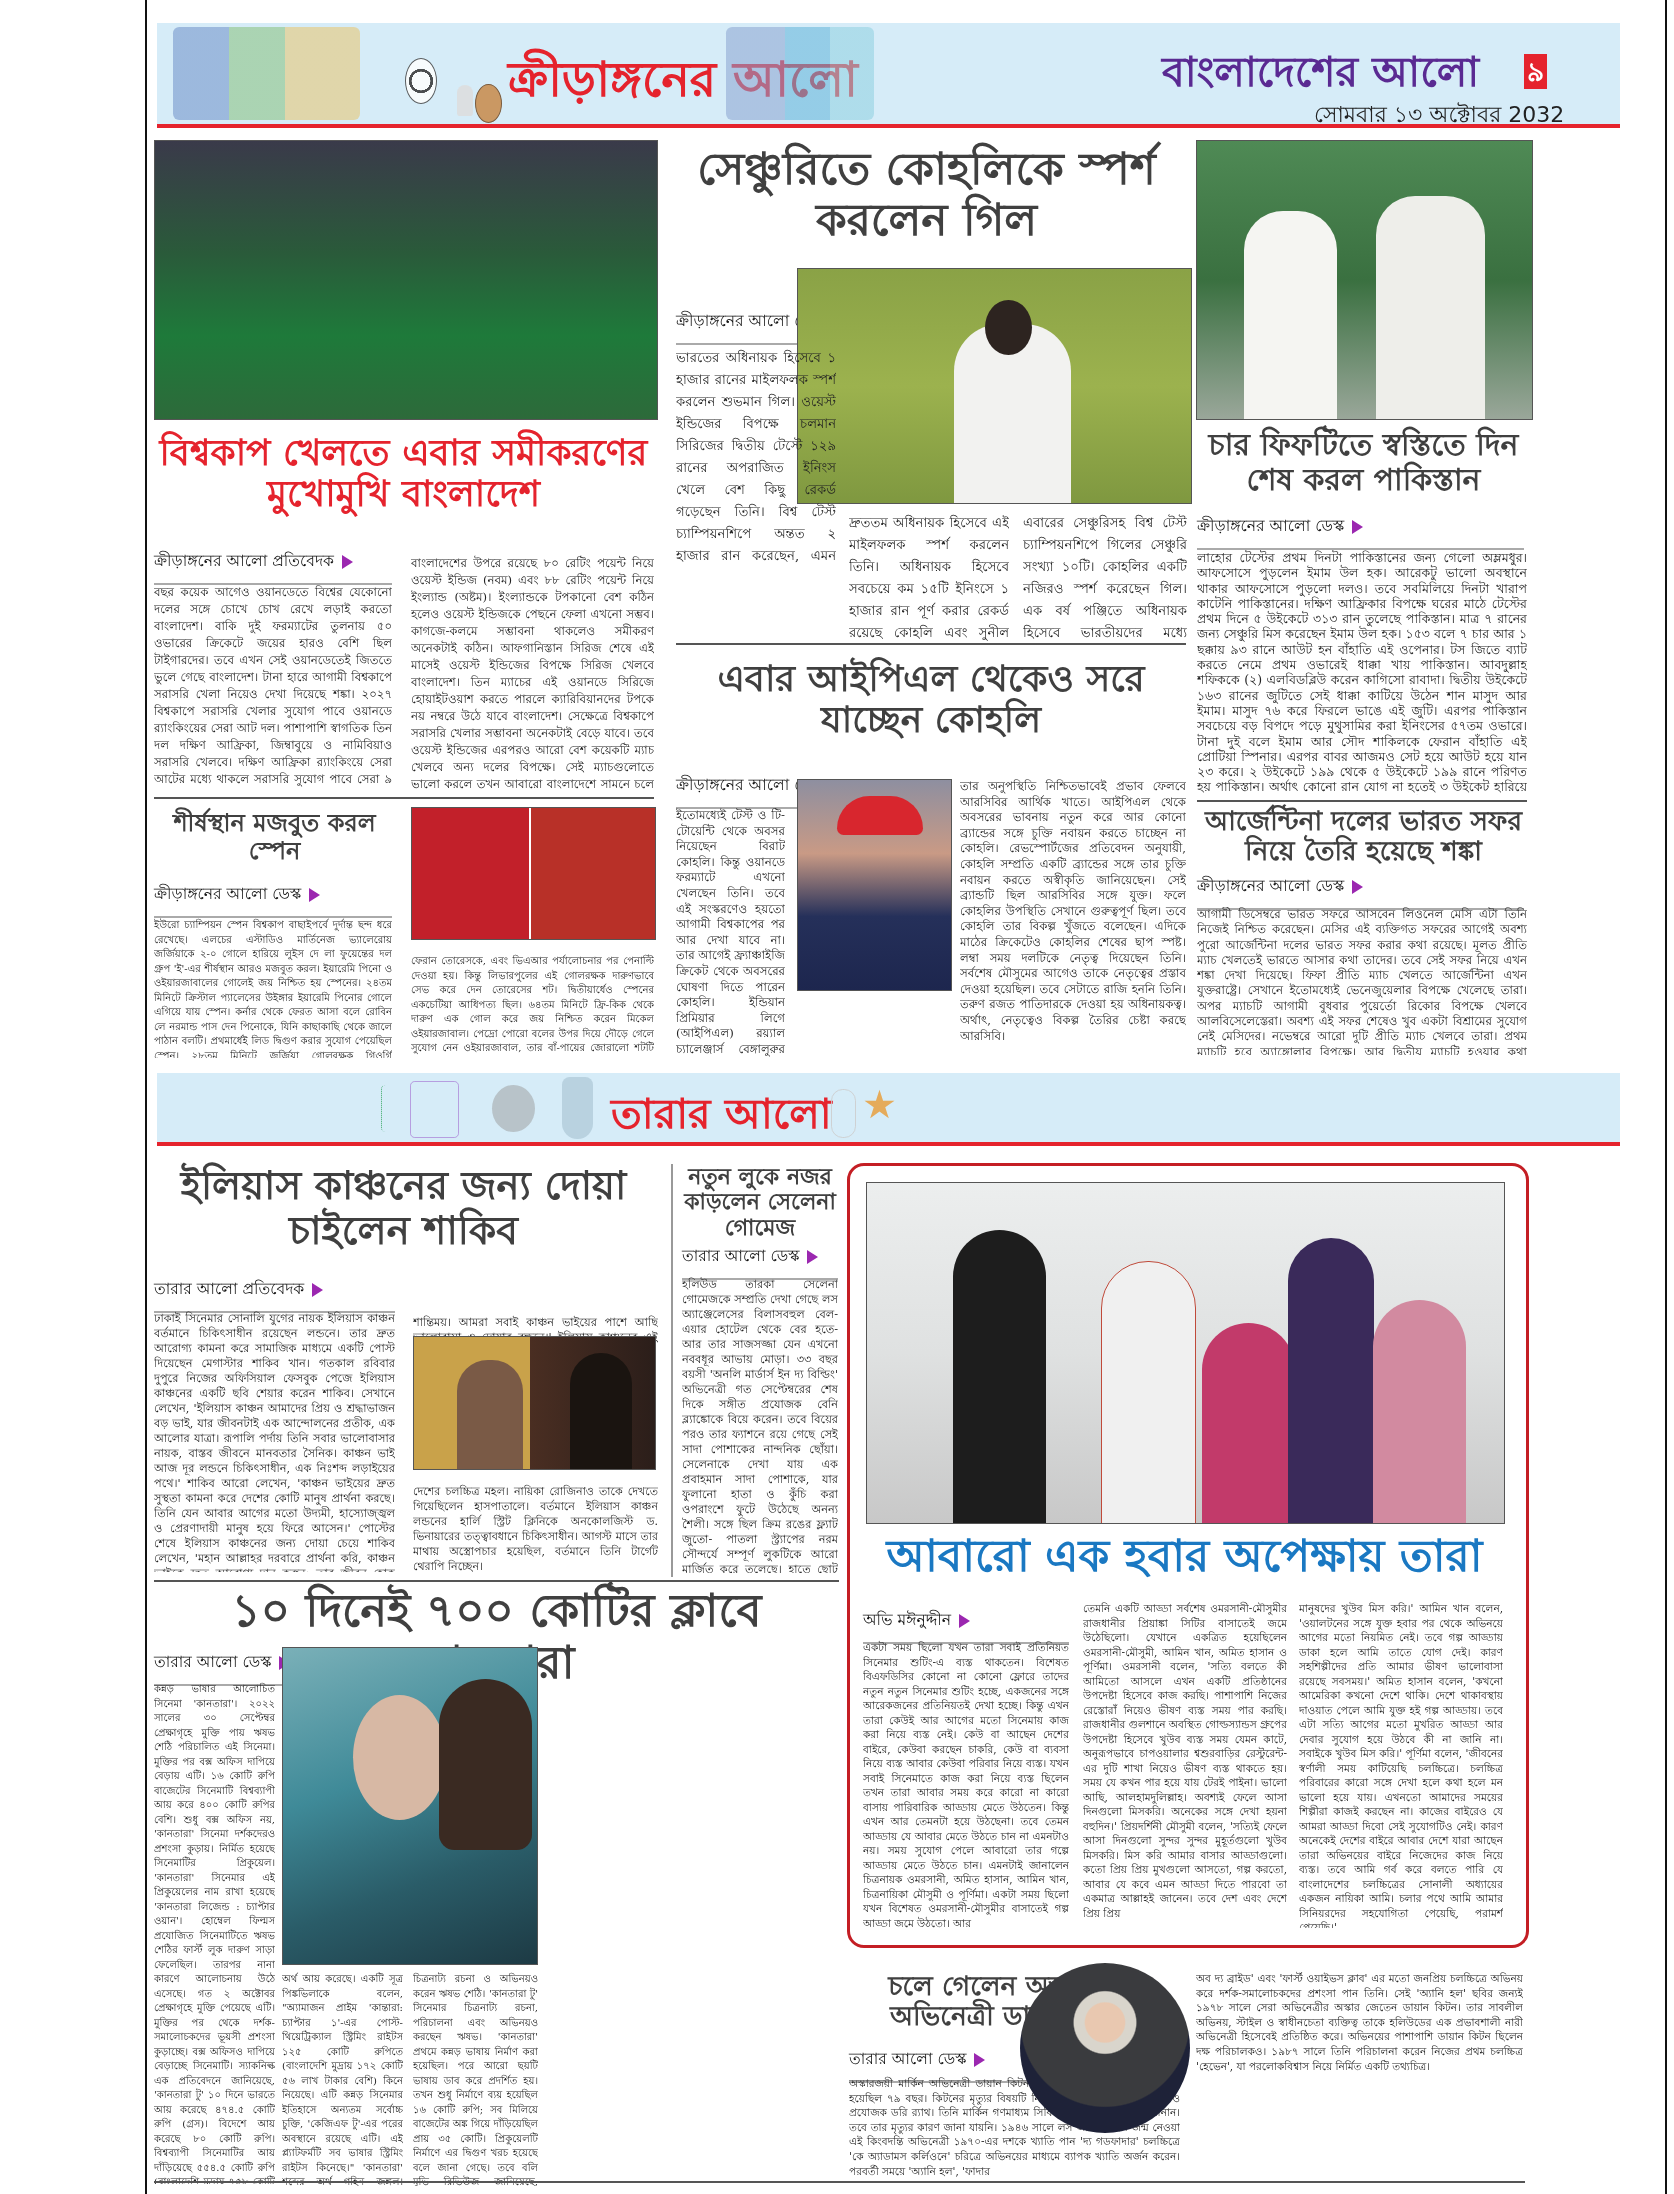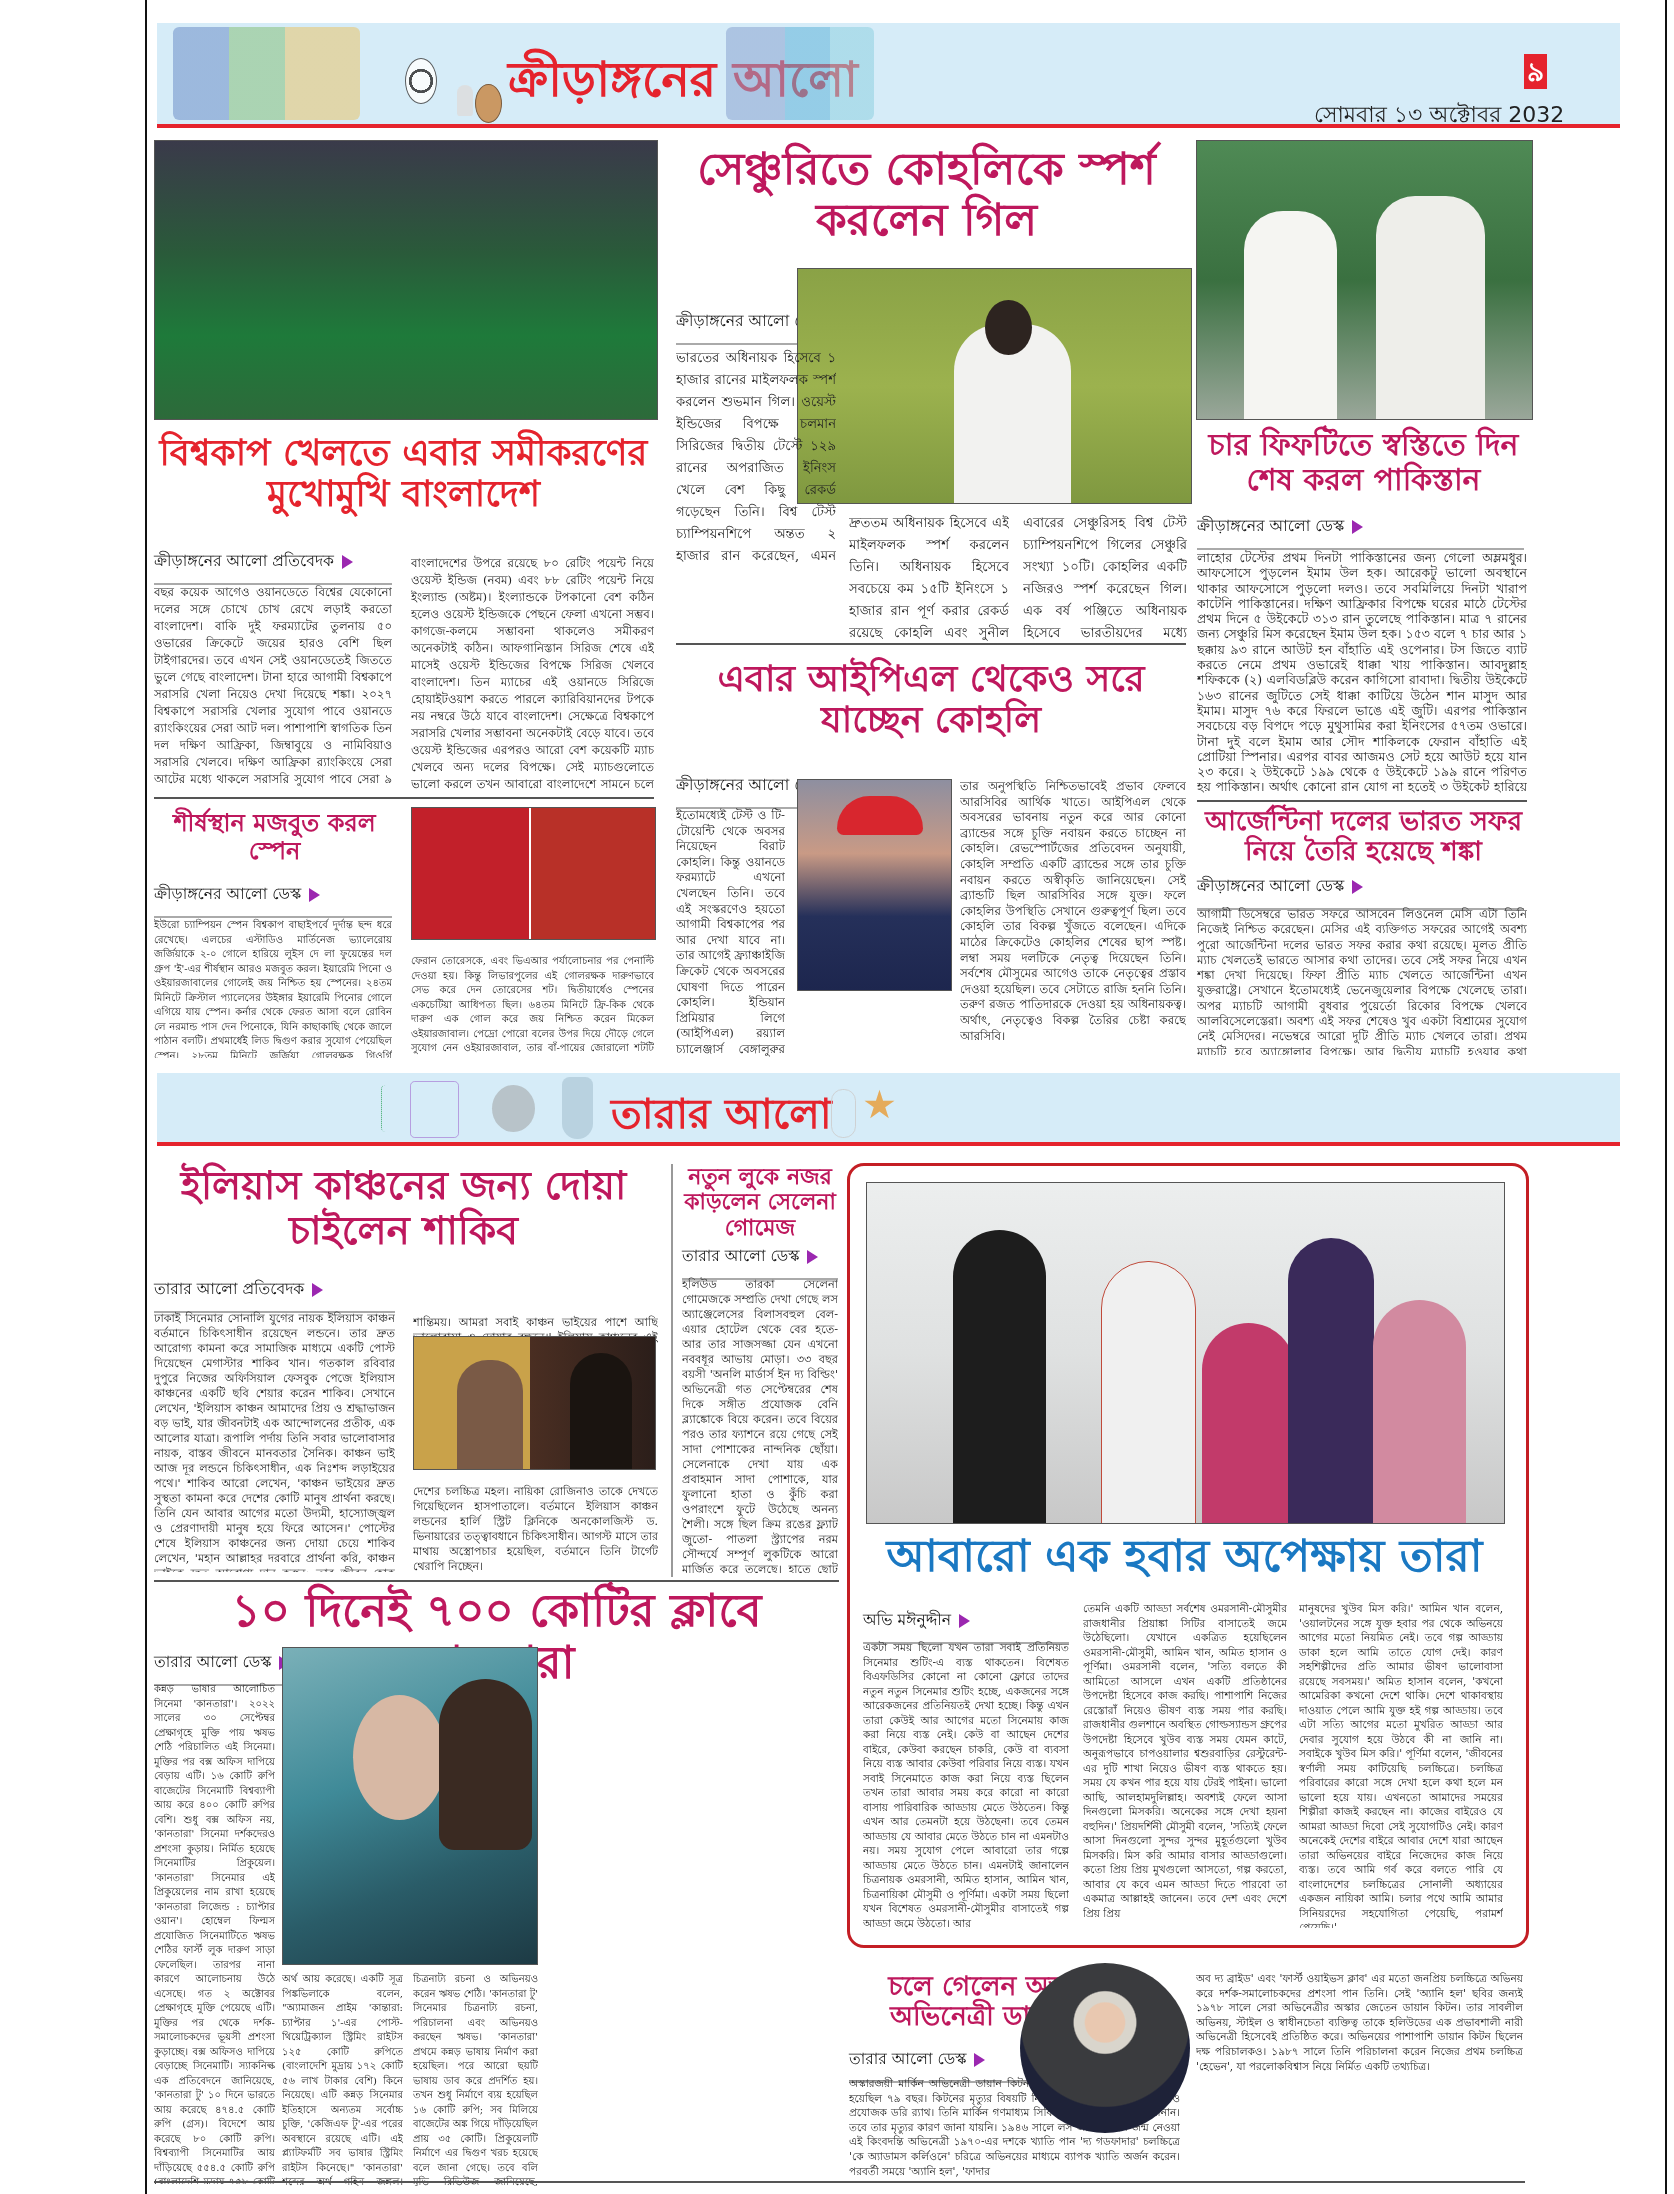--- a/index.html
+++ b/index.html
@@ -4,21 +4,21 @@
 <style>
   html,body{margin:0;padding:0;background:#fff;}
   body{width:1675px;height:2194px;position:relative;overflow:hidden;font-family:"DejaVu Sans",sans-serif;color:#222;}
   .frame-line{position:absolute;background:#111;}
   .banner{position:absolute;left:157px;width:1463px;background:#d6ecf8;border-bottom:4.7px solid #e5232d;}
   .banner-title{position:absolute;color:#e5232d;font-weight:bold;font-family:"DejaVu Sans",sans-serif;white-space:nowrap;}
   .masthead{position:absolute;color:#5a2a92;font-weight:bold;font-size:41px;white-space:nowrap;}
   .page-num{position:absolute;background:#e5232d;color:#fff;font-weight:bold;font-size:26.5px;text-align:center;}
   .date{position:absolute;font-size:22px;color:#222;white-space:nowrap;}
   .illus{position:absolute;border-radius:6.2px;opacity:.85;}
-  .head{position:absolute;font-weight:bold;text-align:center;line-height:1.15;color:#be185d;}
+  .head{position:absolute;font-weight:bold;text-align:center;line-height:1.15;color:#404040;}
   .head.red{color:#e5232d;}
   .head.blue{color:#1a78c2;}
   .byline{position:absolute;font-size:15.6px;color:#111;white-space:nowrap;border-bottom:2.3px solid #aaa;padding-bottom:7.8px;}
   .byline .tri{display:inline-block;width:0;height:0;border-top:7px solid transparent;border-bottom:7px solid transparent;border-left:11px solid #9b27b0;margin-left:7.8px;vertical-align:middle;}
   .body{position:absolute;font-size:13.2px;line-height:22px;text-align:justify;color:#222;overflow:hidden;font-family:"DejaVu Serif",serif;}
   .photo{position:absolute;border:1.6px solid #555;overflow:hidden;}
   .rule{position:absolute;height:3.1px;background:#555;}
   .vrule{position:absolute;width:1.6px;background:#999;}
   .featured-box{position:absolute;border:3.9px solid #c41e24;border-radius:17px;}
   .circle-photo{position:absolute;border-radius:50%;overflow:hidden;}
@@ -29,20 +29,23 @@
 <div class="frame-line" style="left:145px;top:0;width:2.3px;height:2194px;"></div>
 <div class="frame-line" style="left:1665px;top:0;width:2.3px;height:2194px;"></div>
 
 <div class="banner" style="top:23.4px;height:101px;">
   <div class="illus" style="left:15.6px;top:3.9px;width:187px;height:93px;background:linear-gradient(90deg,#6d8fc8 0 30%,#87c07a 30% 60%,#e8c46a 60% 100%);opacity:.55;"></div>
   <div class="illus" style="left:248px;top:35px;width:30px;height:44px;border-radius:50%;background:radial-gradient(circle,#fff 35%,#333 36% 45%,#fff 46%);border:1.6px solid #444;"></div>
   <div class="illus" style="left:300px;top:62px;width:15.6px;height:31px;background:#ddd;border-radius:7.8px 7.8px 3.1px 3.1px;"></div>
   <div class="illus" style="left:318px;top:61px;width:25px;height:37px;border-radius:50%;background:#c98a4a;border:1.6px solid #6b4420;"></div>
   <div class="banner-title" style="left:351px;top:19.5px;font-size:48px;">ক্রীড়াঙ্গনের আলো</div>
   <div class="illus" style="left:569px;top:3.9px;width:148px;height:93px;background:linear-gradient(90deg,#8aa3d0 0 40%,#5fb3d9 40% 70%,#8ed0e0 70%);opacity:.55;"></div>
+  <div class="masthead" style="left:1005px;top:17px;">
+    <span>বাংলাদেশের আলো</span>
+  </div>
   <div class="page-num" style="left:1367px;top:31px;width:23.4px;height:35px;line-height:35px;">৯</div>
   <div class="date" style="left:1157px;top:74px;">সোমবার ১৩ অক্টোবর 2032</div>
 </div>
 
 <div class="photo" style="left:154px;top:140px;width:502px;height:278px;background:linear-gradient(180deg,#3a3a4a 0%,#2a5a3a 40%,#1e7a3a 70%,#2d6a3a 100%);"></div>
 
 <div class="head" style="left:685px;top:144px;width:483px;font-size:44px;">সেঞ্চুরিতে কোহলিকে স্পর্শ করলেন গিল</div>
 <div class="byline" style="left:676px;top:309px;width:160px;"><span>ক্রীড়াঙ্গনের আলো ডেস্ক</span><span class="tri"></span></div>
 <div class="photo" style="left:797px;top:268px;width:393px;height:234px;background:linear-gradient(180deg,#8aa246 0%,#9cb24e 50%,#7f9840 100%);">
   <div style="position:absolute;left:156px;top:55px;width:117px;height:179px;background:#f2f2f0;border-radius:47px 47px 0 0;"></div>

